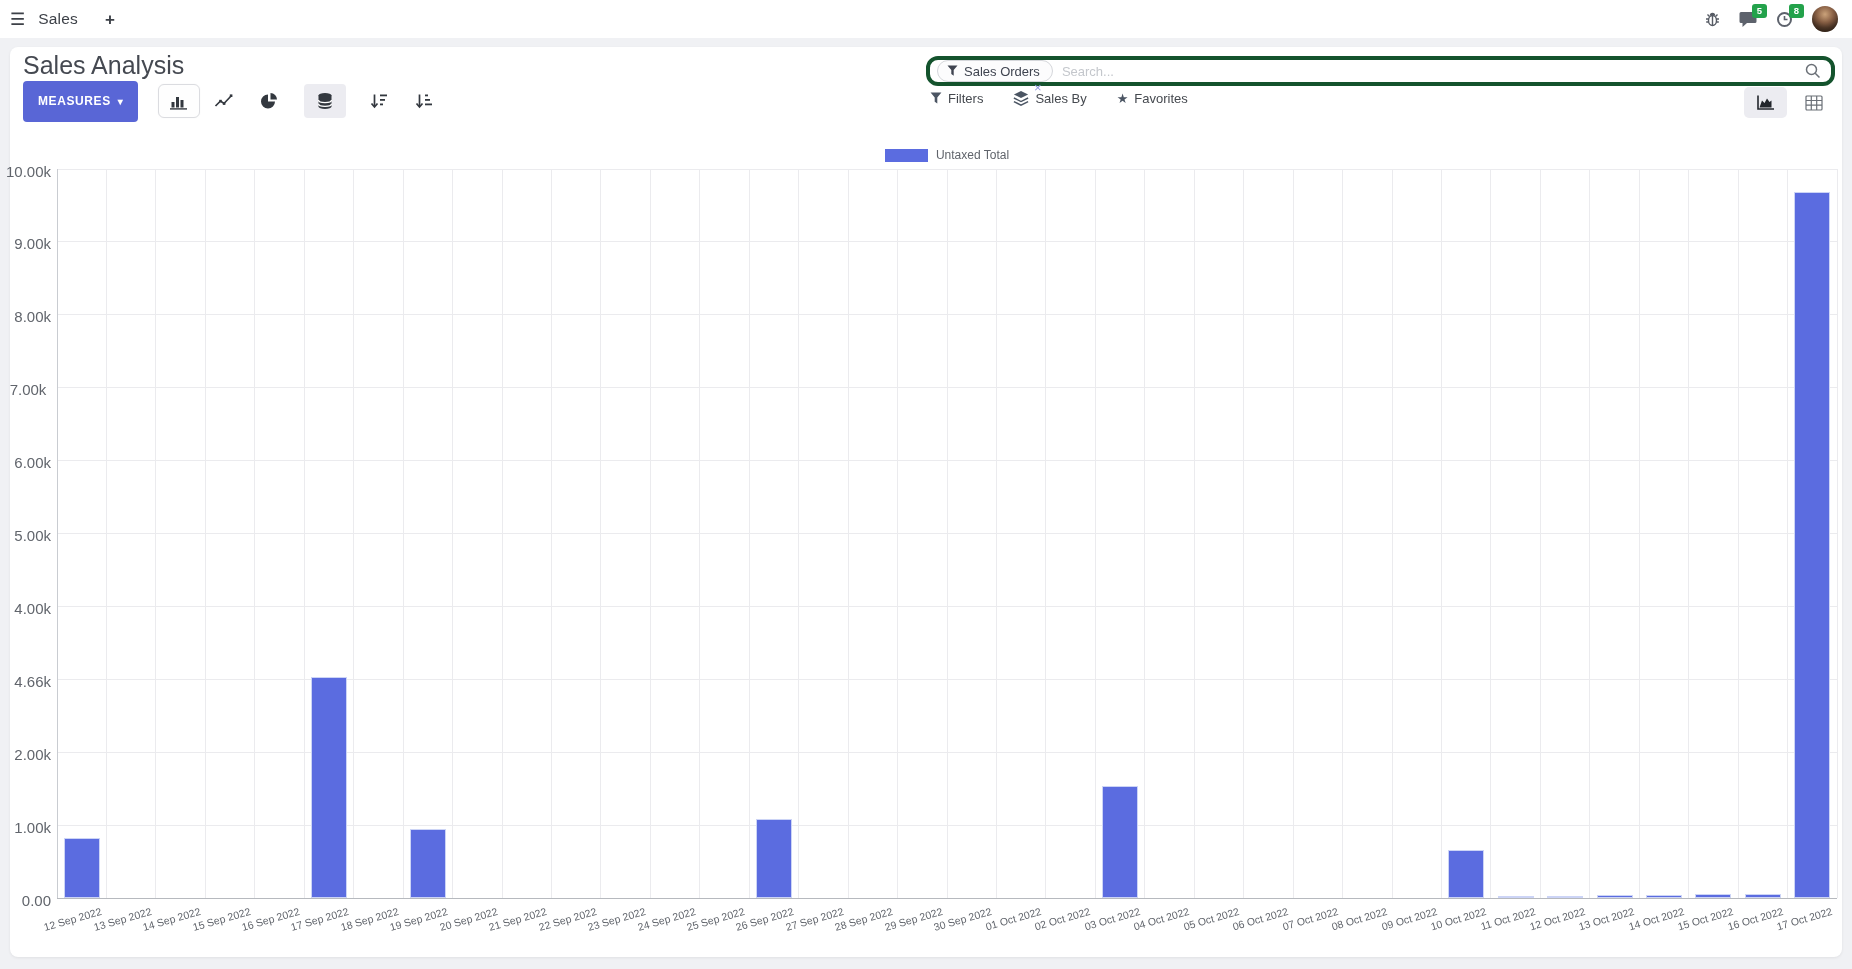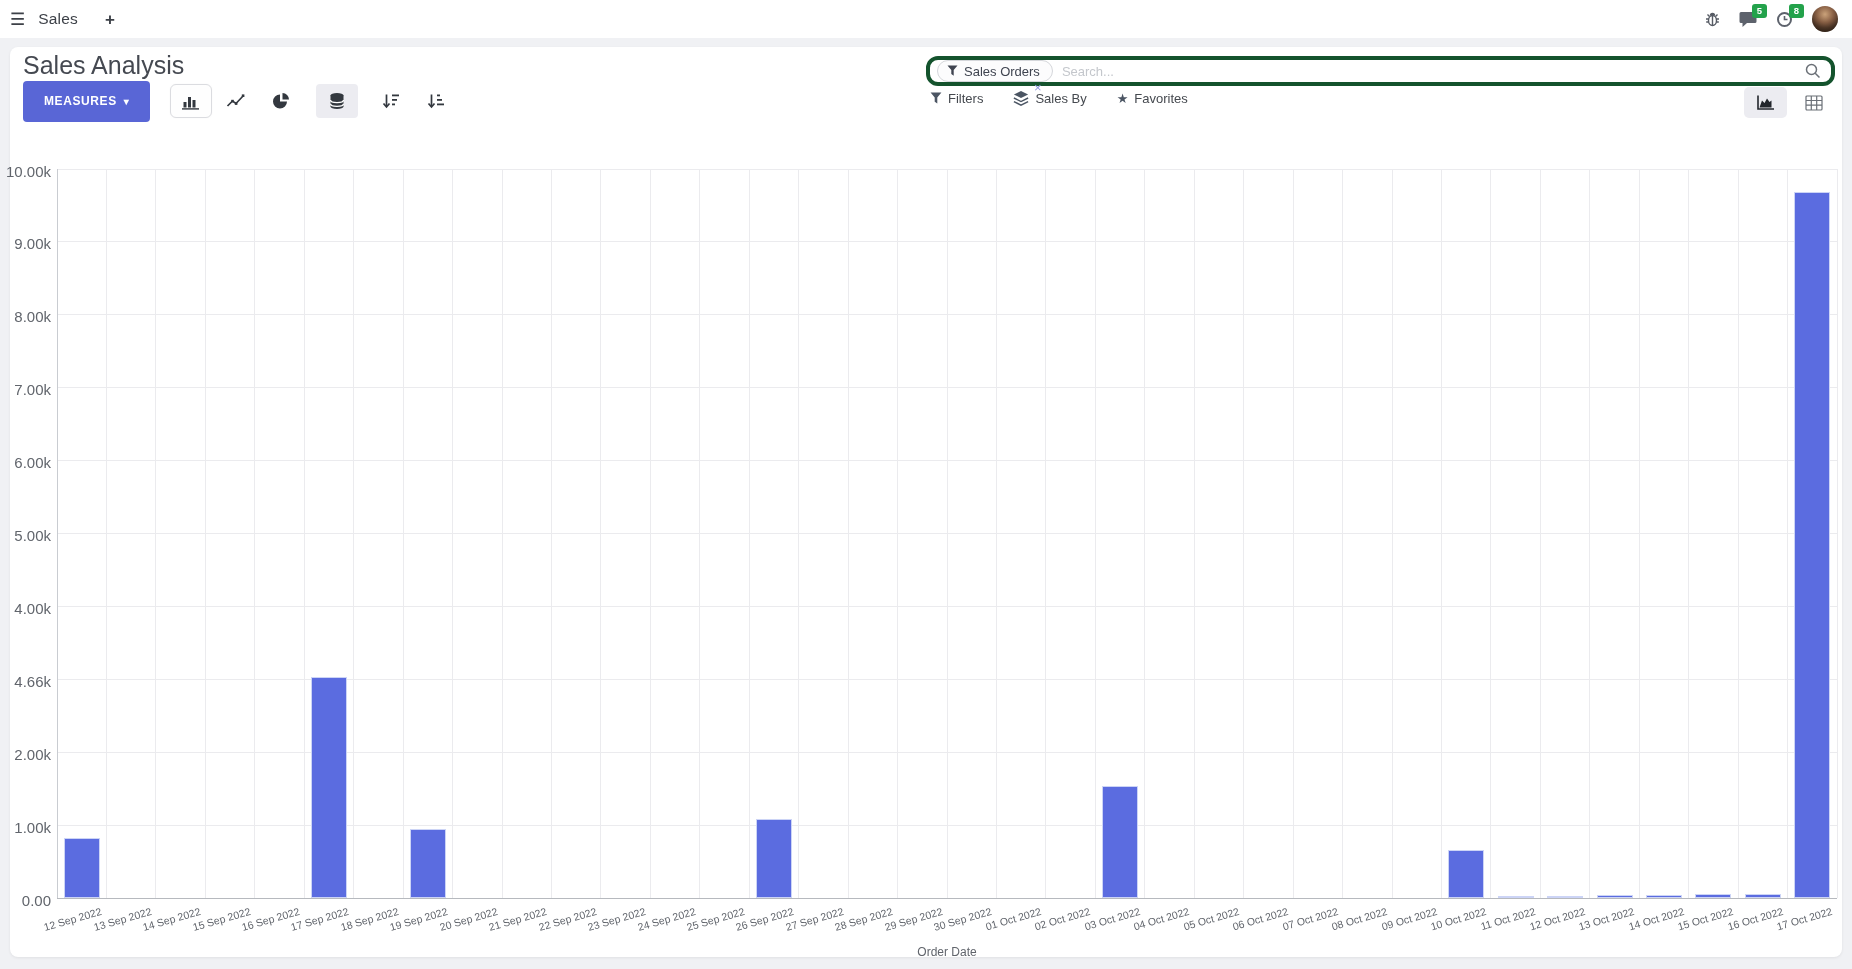--- a/index.html
+++ b/index.html
@@ -22,21 +22,21 @@
             box-shadow:inset 0 -9px 8px -6px rgba(20,14,8,.55); }
 
   
   .card { position:relative; margin:9px 10px 0 10px; width:1832px; height:910px;
           background:#fff; border-radius:8px; box-shadow:0 1px 3px rgba(0,0,0,.07); }
 
   .page-title { position:absolute; left:13px; top:4px; font-size:25px; color:#45495199; 
                 color:#454951; font-weight:500; }
 
   .btn-row { position:absolute; left:13px; top:37px; display:flex; align-items:center; height:34px; }
-  .measures-btn { height:41px; padding:0 21px; border:none; border-radius:4px; color:#fff;
+  .measures-btn { height:41px; padding:0 15px; border:none; border-radius:4px; color:#fff;
                   font-size:12px; font-weight:600; letter-spacing:.6px; cursor:pointer;
                   display:flex; align-items:center; gap:7px; font-family:inherit; }
   .measures-caret { font-size:10px; }
   .icon-btn { width:42px; height:34px; display:flex; align-items:center; justify-content:center;
               background:transparent; border:1px solid transparent; border-radius:6px; cursor:pointer; }
   .icon-btn.selected { border-color:#dbdce0; background:#fefefe; box-shadow:0 0 2px rgba(0,0,0,.04); }
   .icon-btn.toggled { background:#ececf1; border-radius:4px; }
   .grp-charttypes { margin-left:20px; display:flex; gap:3px; }
   .grp-sort { margin-left:12px; display:flex; gap:3px; }
 
@@ -229,37 +229,41 @@
     </button>
     <button class="view-btn">
       <svg width="18" height="16" viewBox="0 0 18 16" fill="none" stroke="#6b7077" stroke-width="1.2">
         <rect x="1" y="1" width="16" height="14" rx="1"></rect>
         <path d="M1 5.5 H17 M1 10.2 H17 M6.3 1 V15 M11.7 1 V15"></path>
       </svg>
     </button>
   </div>
 
   <div class="chart">
+    <div class="legend">
+      <span class="legend-swatch" style="background: rgb(91, 108, 224);"></span>
+      <span class="legend-label">Untaxed Total</span>
+    </div>
     <div id="plot">
         <div class="gridline-h axis-x" style="top: 728.5px;"></div>
         <div class="ytick" style="top: 722.5px;">0.00</div>
         <div class="gridline-h" style="top: 655.6px;"></div>
         <div class="ytick" style="top: 649.6px;">1.00k</div>
         <div class="gridline-h" style="top: 582.7px;"></div>
         <div class="ytick" style="top: 576.7px;">2.00k</div>
         <div class="gridline-h" style="top: 509.8px;"></div>
         <div class="ytick" style="top: 503.8px;">4.66k</div>
         <div class="gridline-h" style="top: 436.9px;"></div>
         <div class="ytick" style="top: 430.9px;">4.00k</div>
         <div class="gridline-h" style="top: 364px;"></div>
         <div class="ytick" style="top: 358px;">5.00k</div>
         <div class="gridline-h" style="top: 291.1px;"></div>
         <div class="ytick" style="top: 285.1px;">6.00k</div>
         <div class="gridline-h" style="top: 218.2px;"></div>
-        <div class="ytick" style="top: 212.2px;">7.00k</div>
+        <div class="ytick" style="top: 212.2px; text-align: center;">7.00k</div>
         <div class="gridline-h" style="top: 145.3px;"></div>
         <div class="ytick" style="top: 139.3px;">8.00k</div>
         <div class="gridline-h" style="top: 72.4px;"></div>
         <div class="ytick" style="top: 66.4px;">9.00k</div>
         <div class="gridline-h" style="top: -0.5px;"></div>
         <div class="ytick" style="top: -6.5px;">10.00k</div>
         <div class="gridline-v axis-y" style="left: -0.5px;"></div>
         <div class="gridline-v" style="left: 48.9444px;"></div>
         <div class="gridline-v" style="left: 98.3889px;"></div>
         <div class="gridline-v" style="left: 147.833px;"></div>
@@ -339,15 +343,14 @@
         <div class="xtick" style="right: 402.278px; top: 736px;">09 Oct 2022</div>
         <div class="xtick" style="right: 352.833px; top: 736px;">10 Oct 2022</div>
         <div class="xtick" style="right: 303.389px; top: 736px;">11 Oct 2022</div>
         <div class="xtick" style="right: 253.944px; top: 736px;">12 Oct 2022</div>
         <div class="xtick" style="right: 204.5px; top: 736px;">13 Oct 2022</div>
         <div class="xtick" style="right: 155.056px; top: 736px;">14 Oct 2022</div>
         <div class="xtick" style="right: 105.611px; top: 736px;">15 Oct 2022</div>
         <div class="xtick" style="right: 56.1667px; top: 736px;">16 Oct 2022</div>
         <div class="xtick" style="right: 6.72222px; top: 736px;">17 Oct 2022</div>
       </div>
-    <div class="xaxis-title">Order Date</div>
   </div>
 </div>
 
 </body></html>

